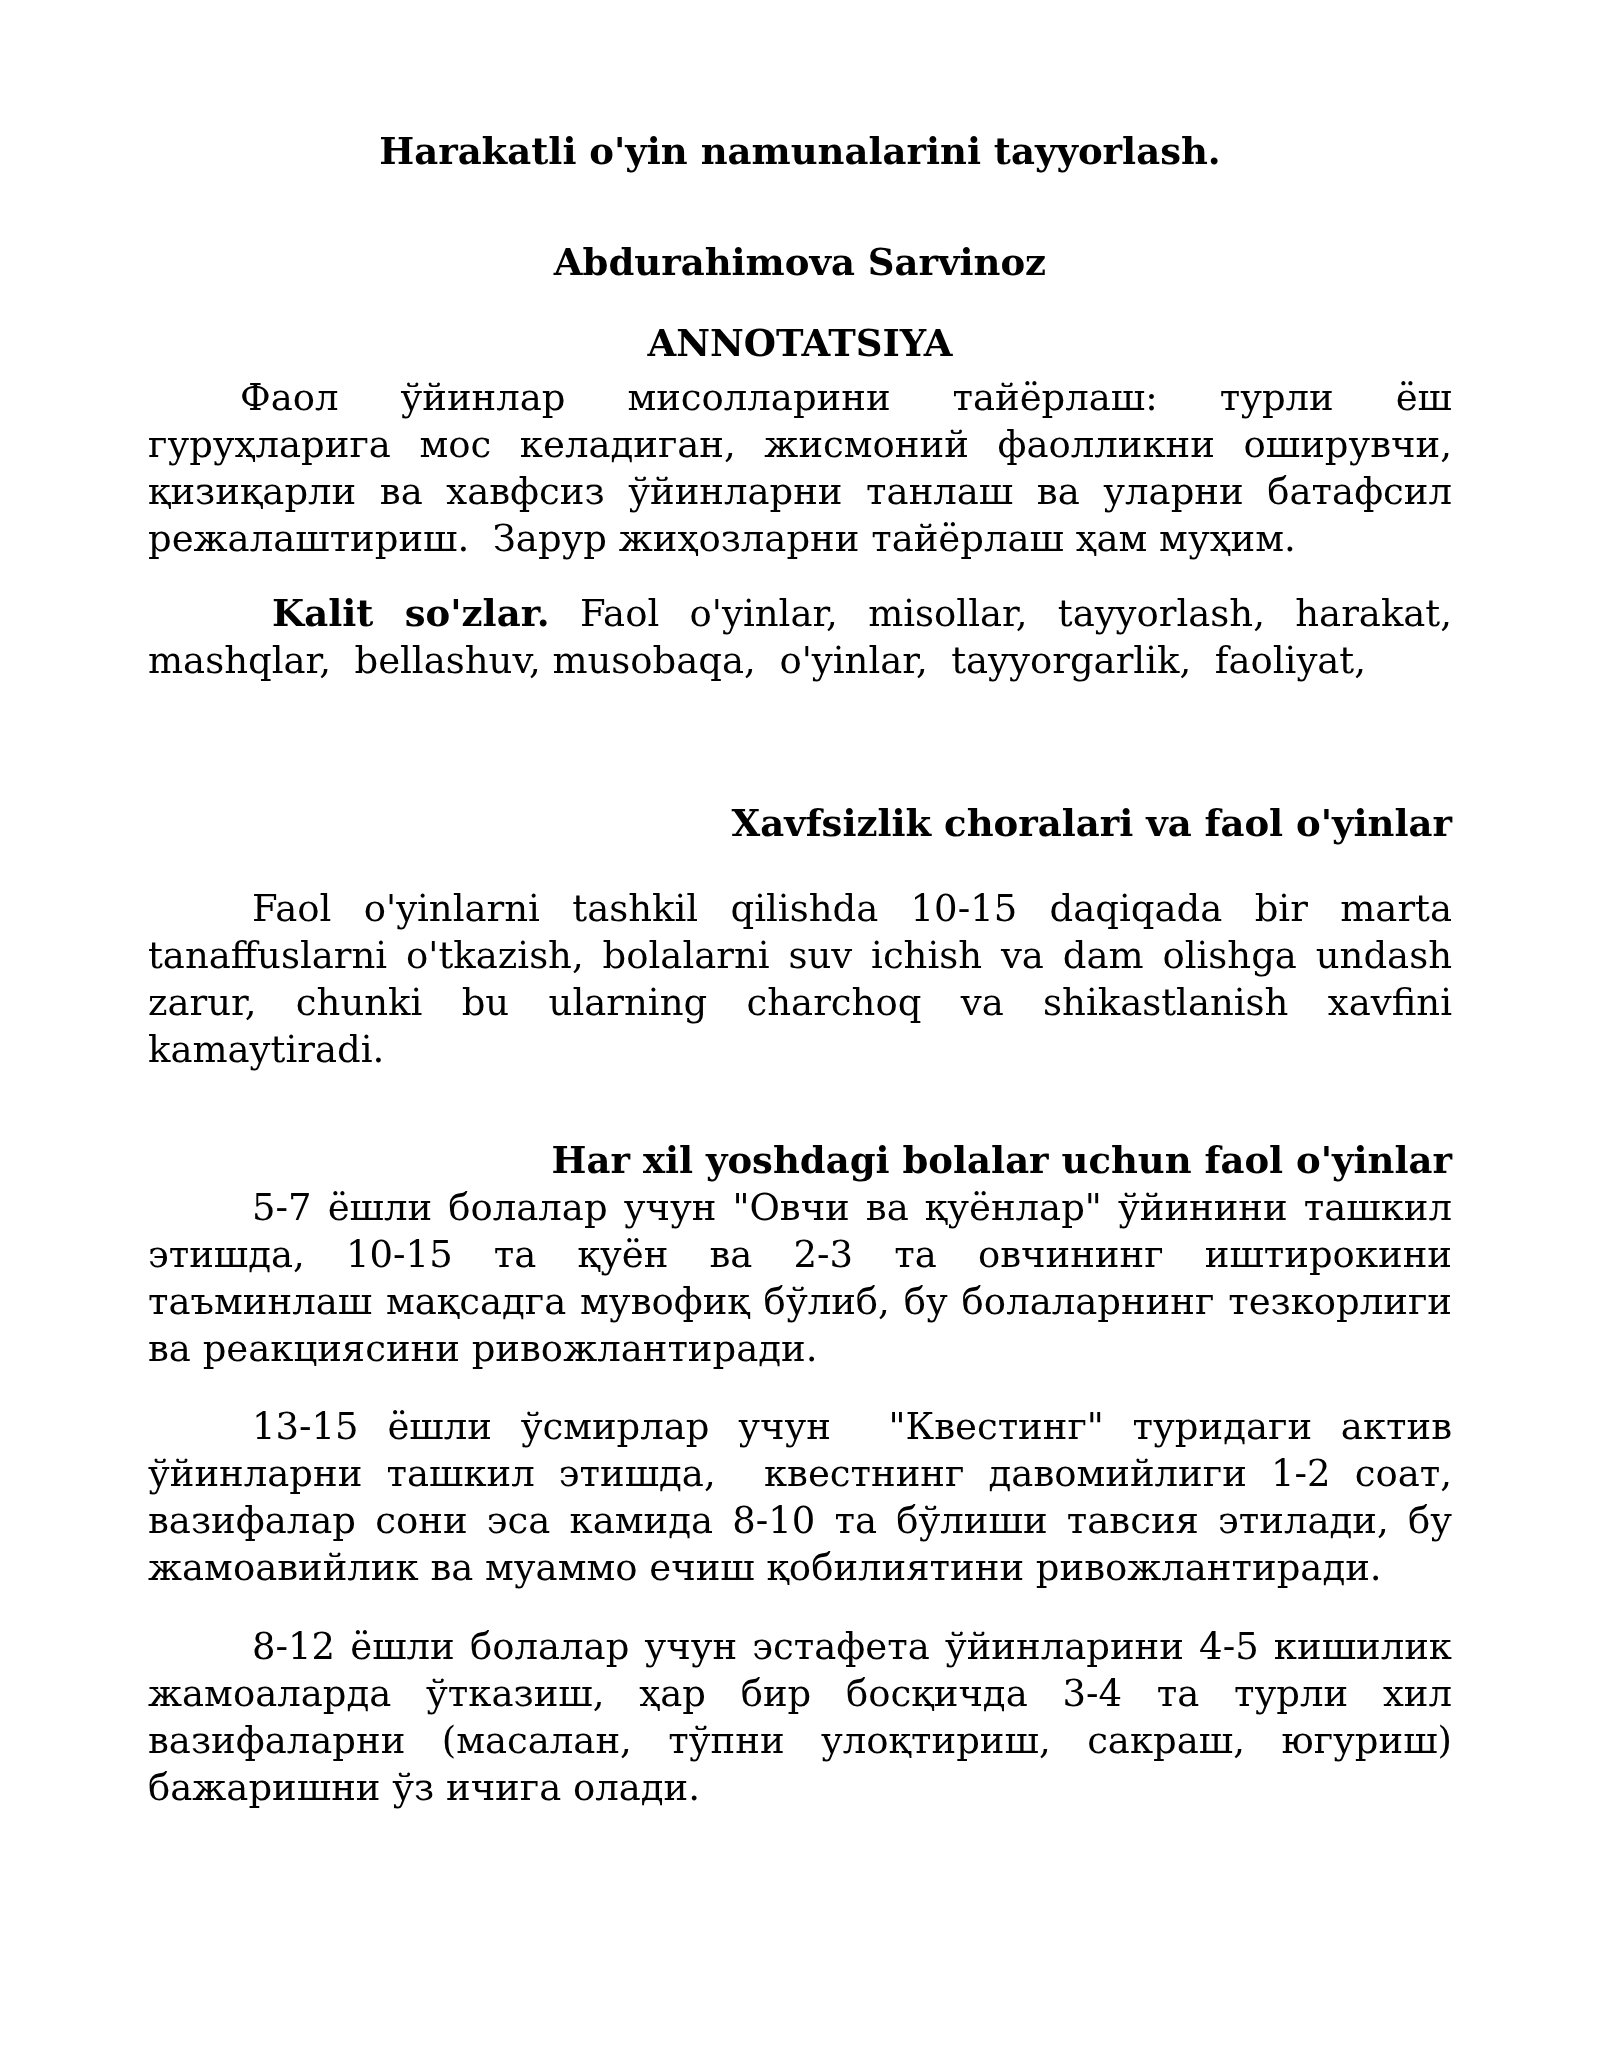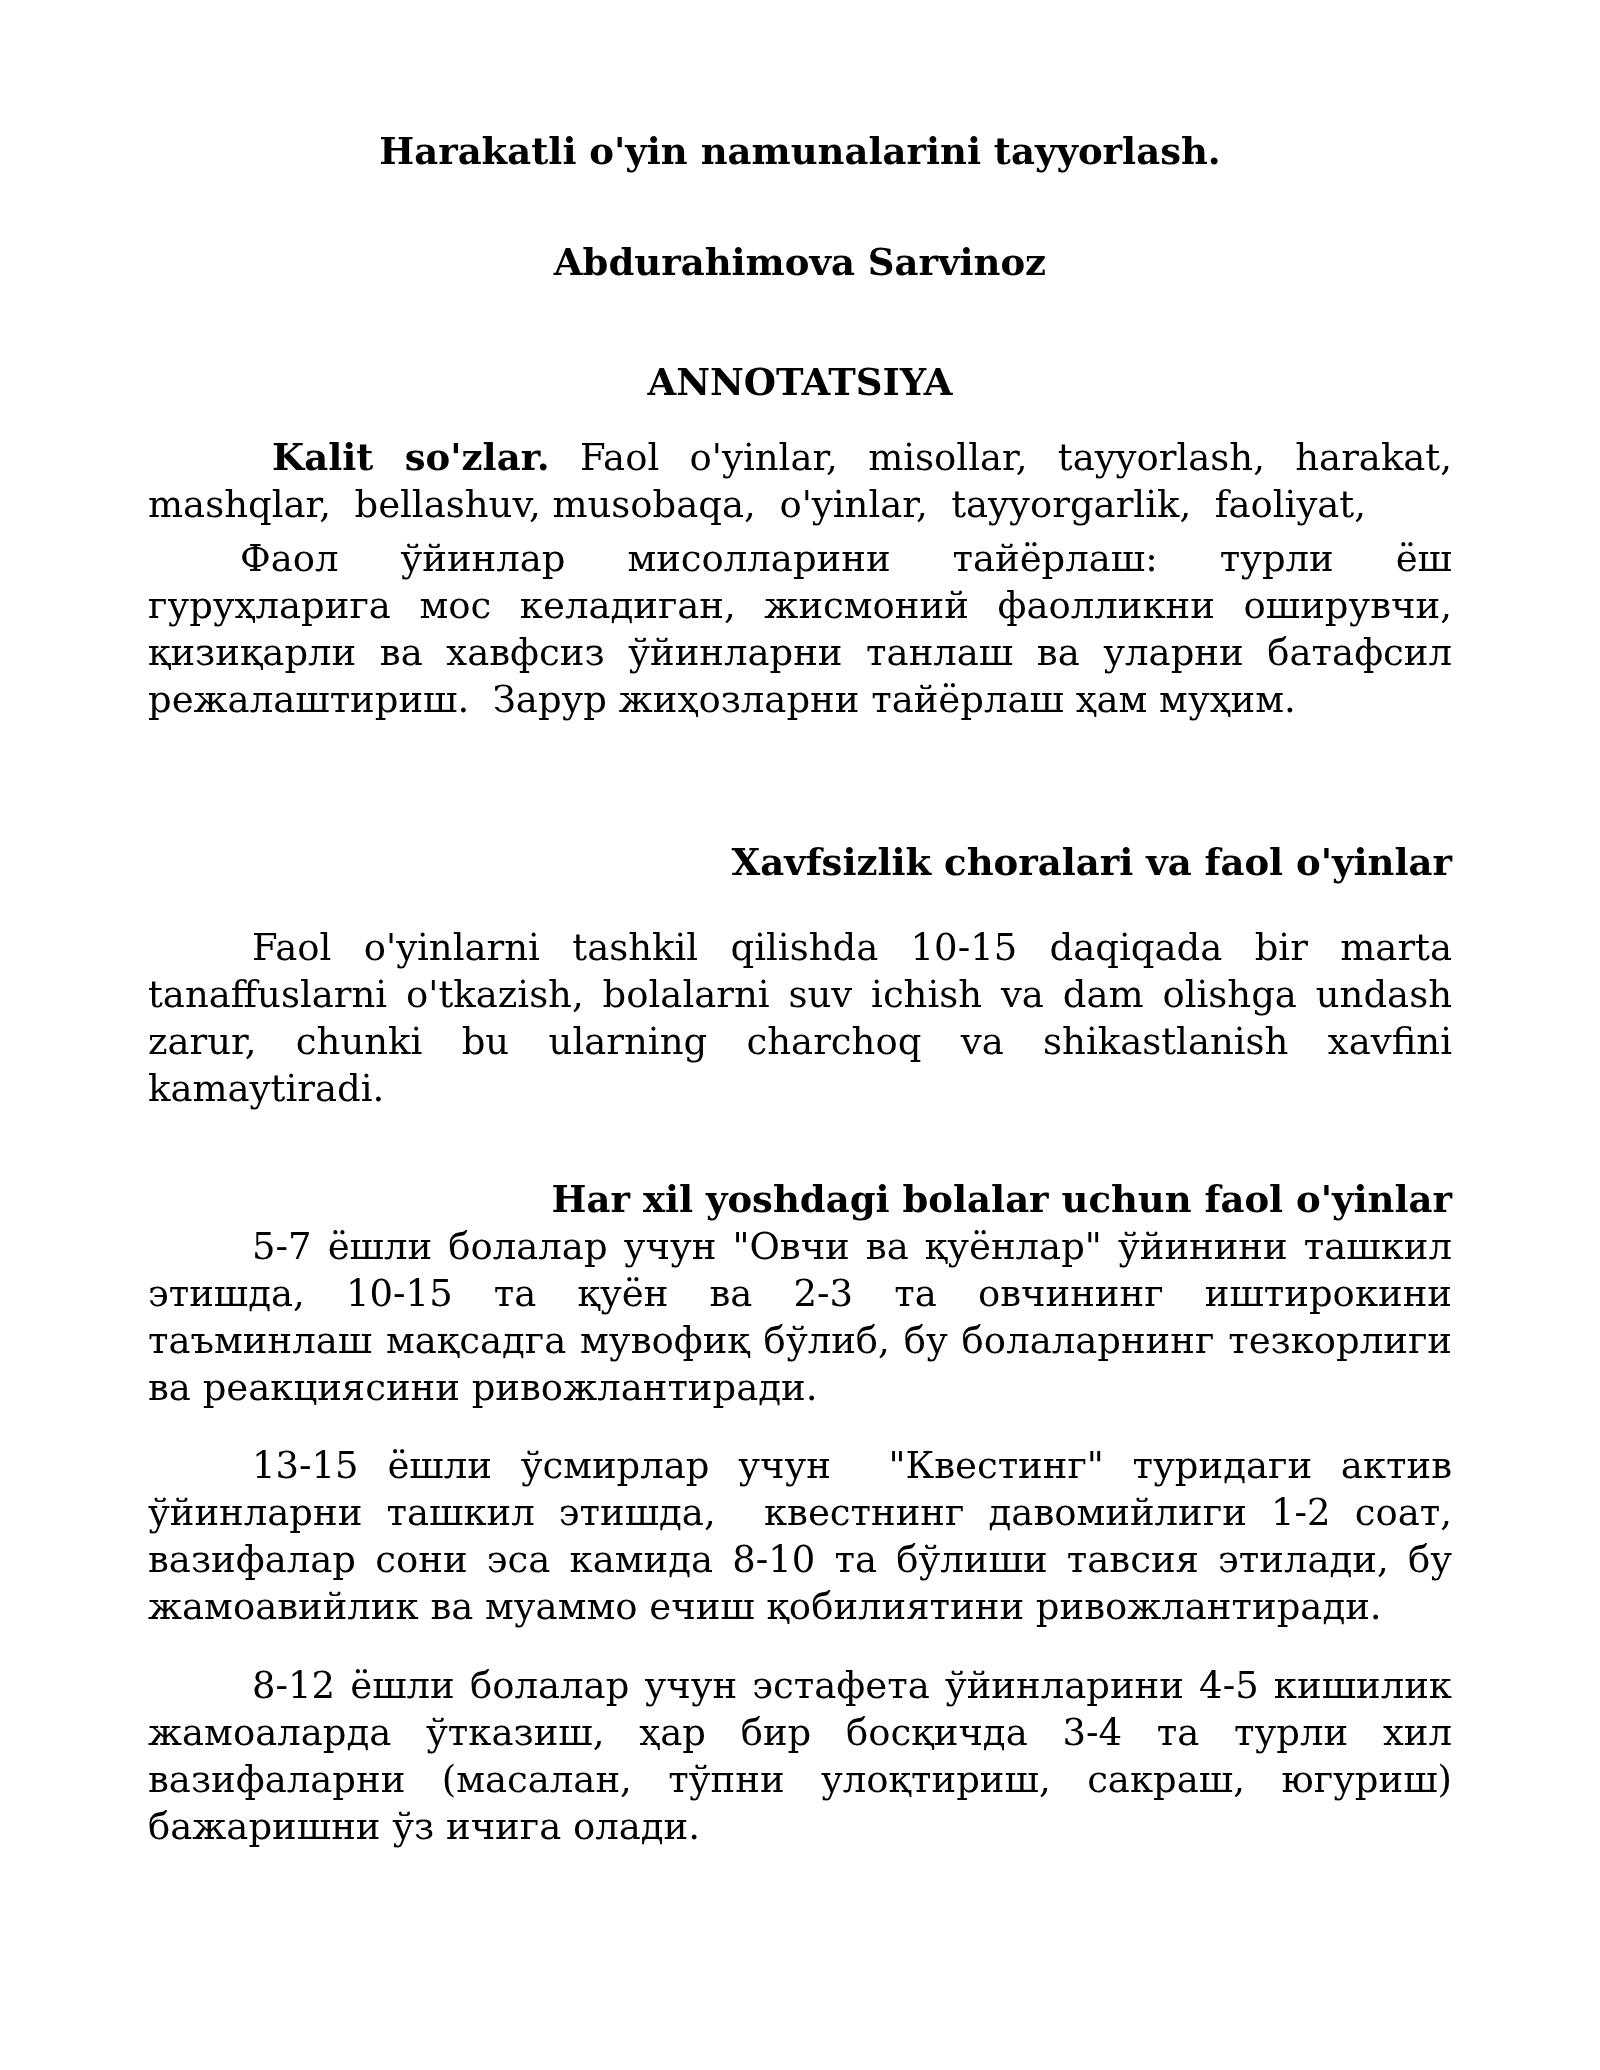--- a/index.html
+++ b/index.html
@@ -23,21 +23,21 @@
     font-size: 37px;
     line-height: 47px;
   }
   .center-line {
     margin: 0;
     text-align: center;
     font-weight: bold;
     white-space: pre-wrap;
   }
   .t-author { margin-top: 64px; }
-  .t-annot-head { margin-top: 73px; }
+  .t-annot-head { margin-top: 34px; }
   .para {
     margin: 0;
     text-align: justify;
     white-space: pre-wrap;
   }
   .p-annot {
     margin-top: 7px;
     text-indent: 92px;
   }
   .p-keywords {
@@ -65,23 +65,23 @@
 <body>
 
 <div class="page">
 
   <p class="center-line">Harakatli o'yin namunalarini tayyorlash.</p>
 
   <p class="center-line t-author">Abdurahimova Sarvinoz</p>
 
   <p class="center-line t-annot-head">ANNOTATSIYA</p>
 
+  <p class="para p-annot">Фаол ўйинлар мисолларини тайёрлаш: турли ёш гуруҳларига мос келадиган, жисмоний фаолликни оширувчи, қизиқарли ва хавфсиз ўйинларни танлаш ва уларни батафсил режалаштириш.  Зарур жиҳозларни тайёрлаш ҳам муҳим.</p>
+
   <p class="para p-keywords"><span class="kw-label">Kalit so'zlar.</span><span> Faol o'yinlar, misollar, tayyorlash, harakat,  mashqlar,  bellashuv, musobaqa,  o'yinlar,  tayyorgarlik,  faoliyat,</span></p>
-
-  <p class="para p-annot">Фаол ўйинлар мисолларини тайёрлаш: турли ёш гуруҳларига мос келадиган, жисмоний фаолликни оширувчи, қизиқарли ва хавфсиз ўйинларни танлаш ва уларни батафсил режалаштириш.  Зарур жиҳозларни тайёрлаш ҳам муҳим.</p>
 
   <p class="h-section h-sec1">Xavfsizlik choralari va faol o'yinlar</p>
 
 
 
   <p class="para p-body mt-38">Faol o'yinlarni tashkil qilishda 10-15 daqiqada bir marta tanaffuslarni o'tkazish, bolalarni suv ichish va dam olishga undash zarur, chunki bu ularning charchoq va shikastlanish xavfini kamaytiradi.</p>
 
   <p class="h-section h-sec2">Har xil yoshdagi bolalar uchun faol o'yinlar</p>
 
   <p class="para p-body mt-0">5-7 ёшли болалар учун "Овчи ва қуёнлар" ўйинини ташкил этишда, 10-15 та қуён ва 2-3 та овчининг иштирокини таъминлаш мақсадга мувофиқ бўлиб, бу болаларнинг тезкорлиги ва реакциясини ривожлантиради.</p>

